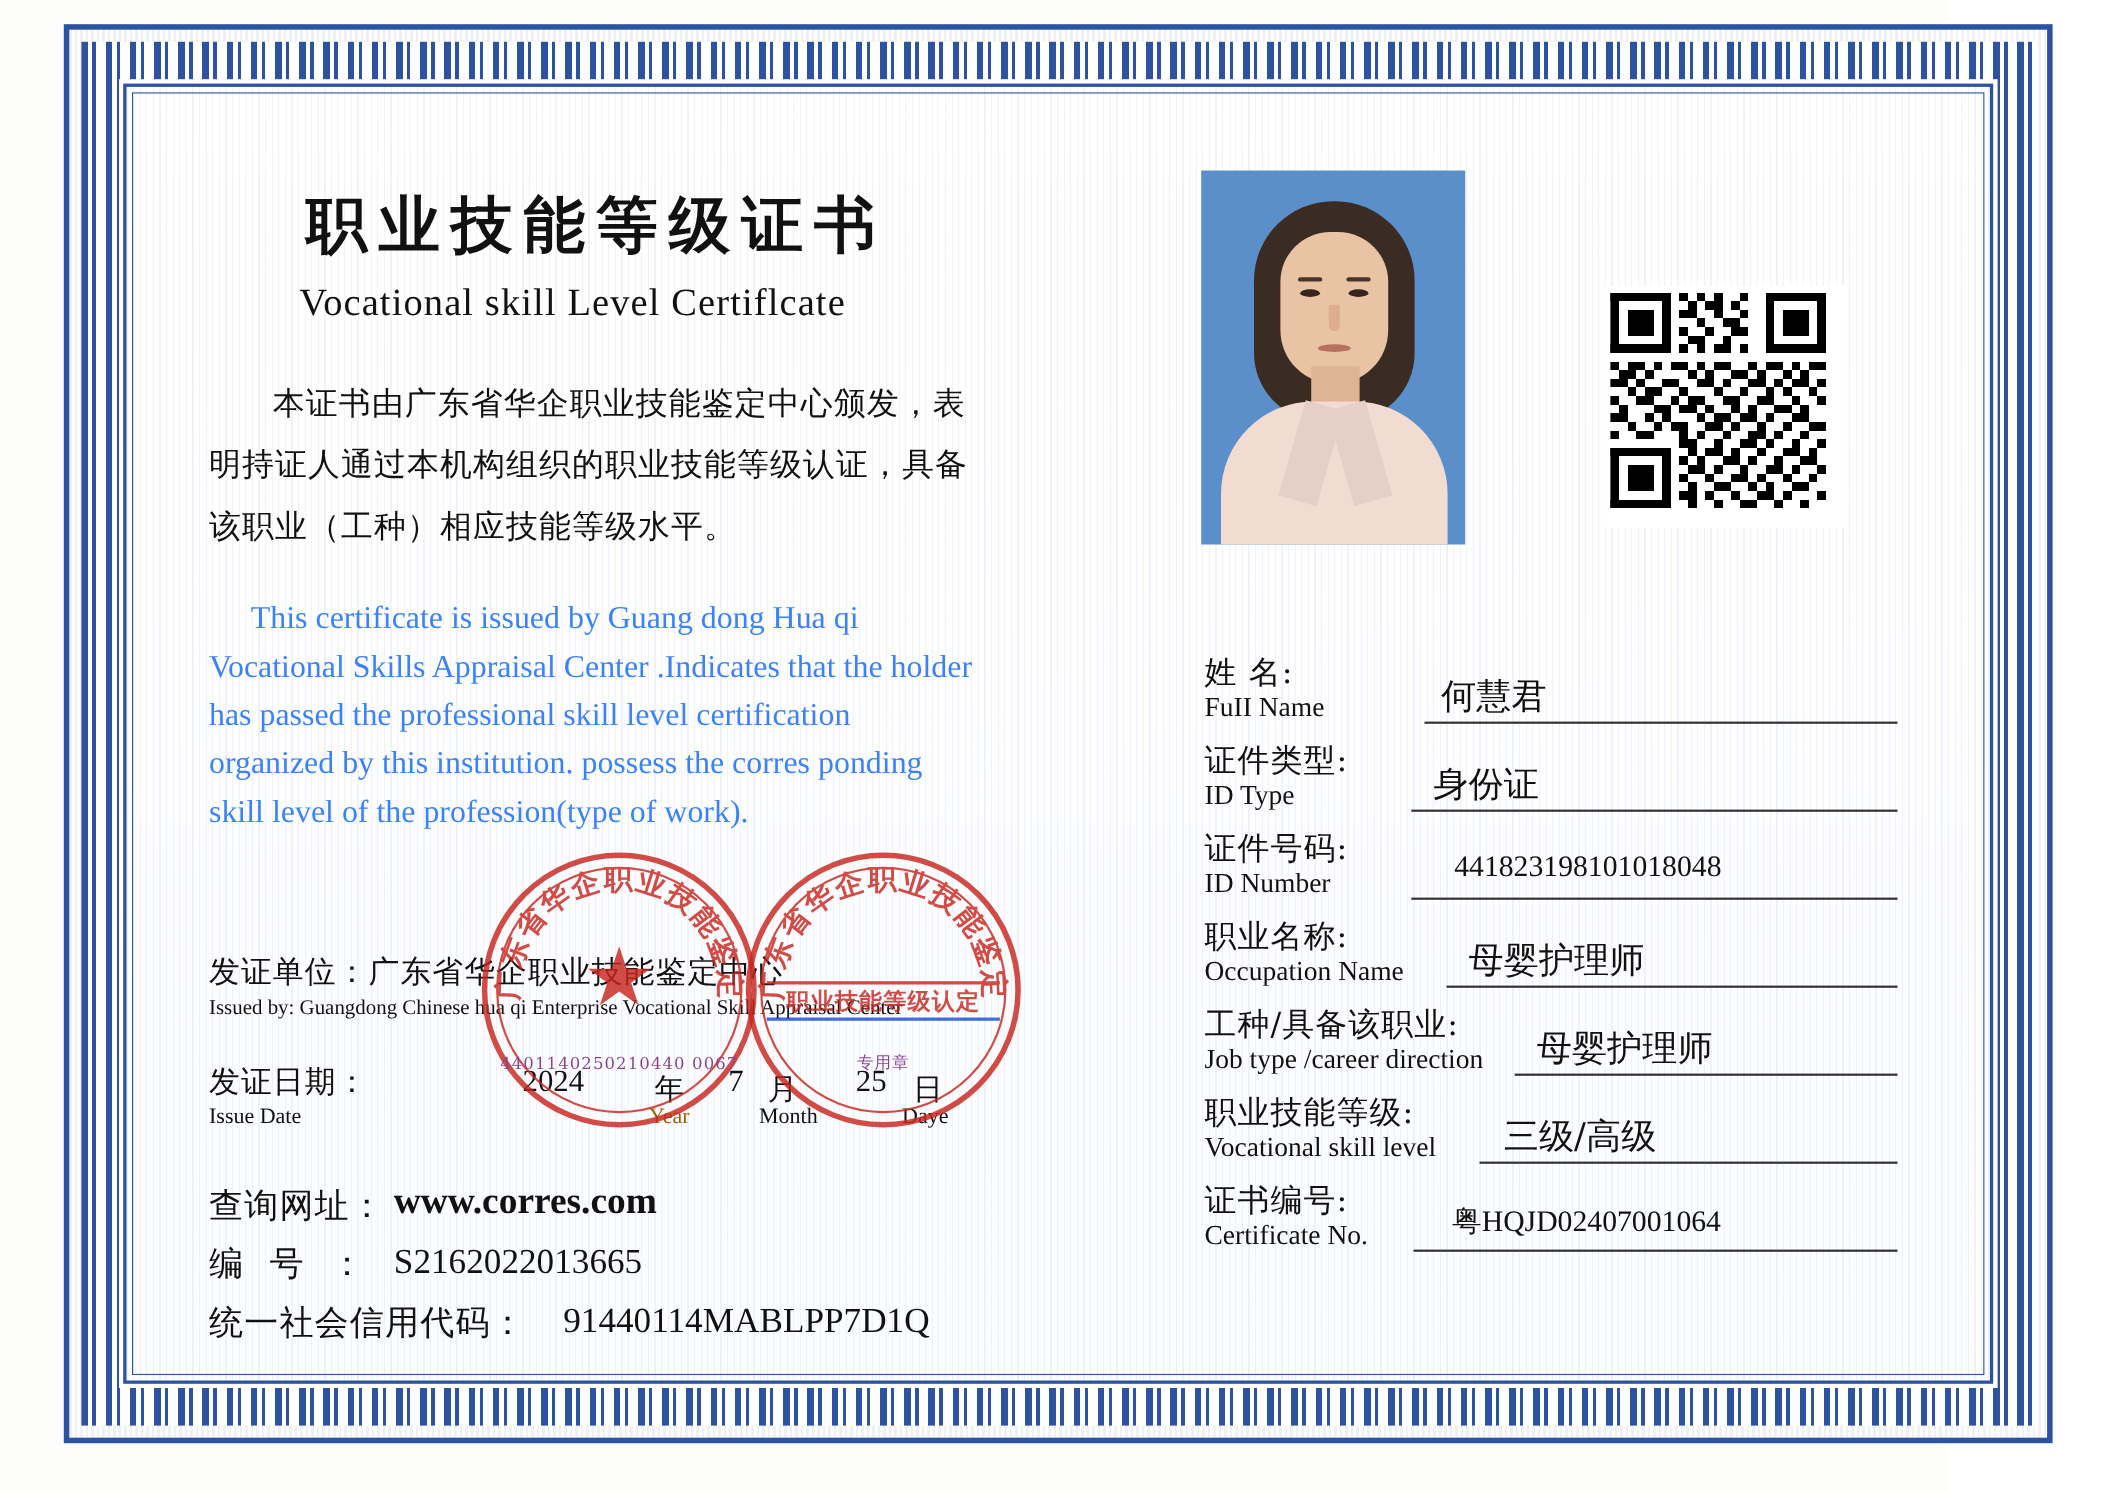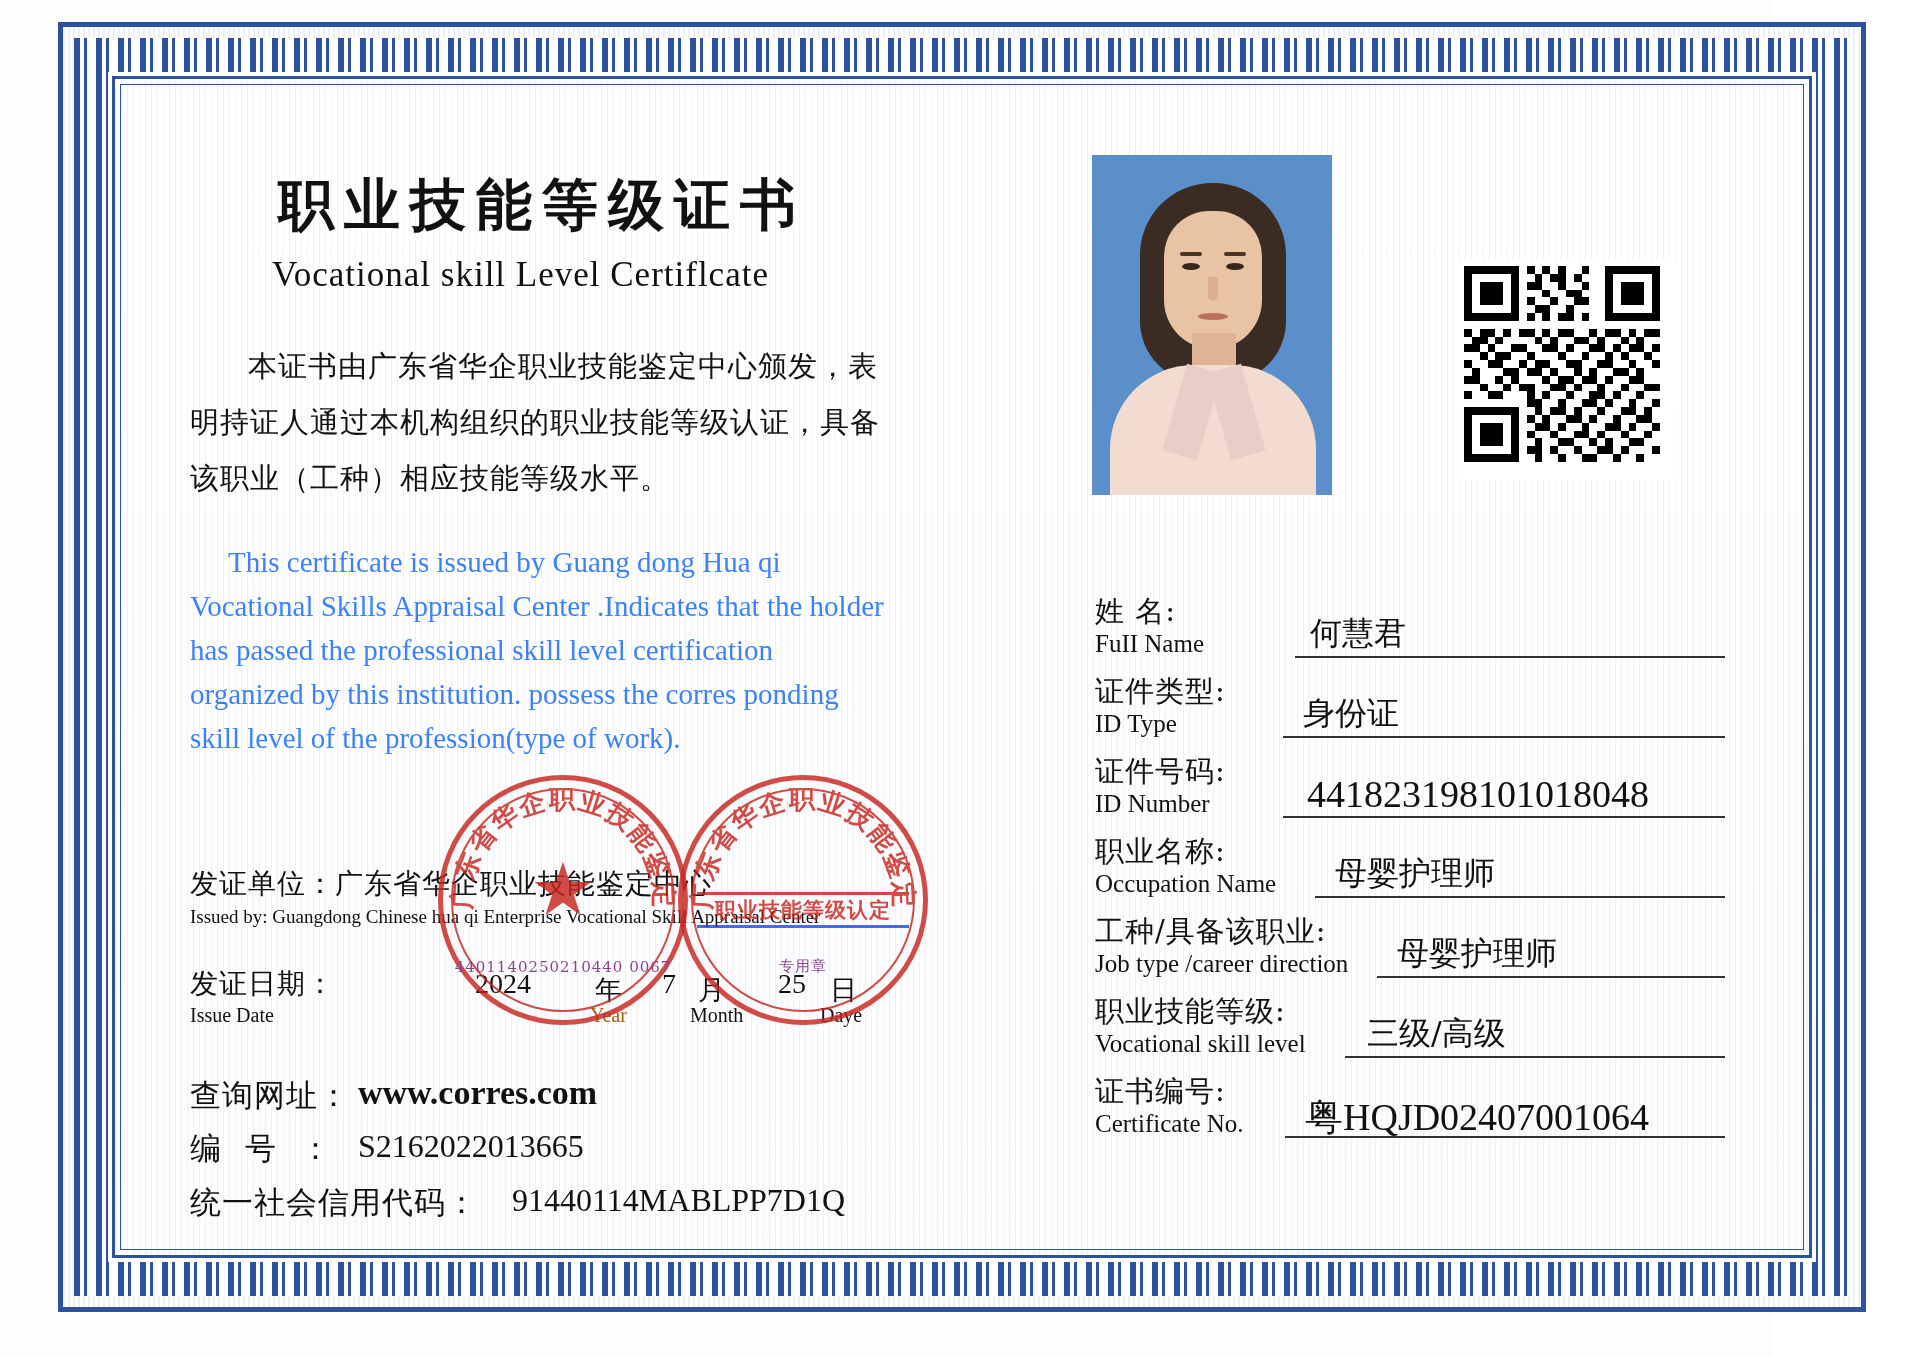--- a/index.html
+++ b/index.html
@@ -114,21 +114,21 @@
   }
   .qr svg{display:block;}
 
   
   .fields{position:absolute;left:1095px;top:592px;width:720px;}
   .field{position:relative;height:80px;}
   .f-cn{position:absolute;left:0;top:0;font-family:"DejaVu Serif",serif;font-size:29px;color:#111;letter-spacing:1px;white-space:nowrap;}
   .f-en{position:absolute;left:0;top:38px;font-family:"Liberation Serif",serif;font-size:25px;color:#111;white-space:nowrap;}
   .f-line{position:absolute;right:0;top:64px;border-bottom:2px solid #333;}
   .f-val{position:absolute;top:20px;font-family:"DejaVu Serif",serif;font-size:32px;color:#111;white-space:nowrap;}
-  .f-val.lat{font-family:"Liberation Serif",serif;font-size:38px;}
+  .f-val.lat{font-family:"Liberation Serif",serif;font-size:27px;margin-left:15px;}
 
   
   .seal{position:absolute;border-radius:50%;border:5px solid #c8261f;opacity:.82;}
   .seal .ring{position:absolute;left:8px;top:8px;right:8px;bottom:8px;border-radius:50%;border:2px solid #c8261f;}
   .seal .star{position:absolute;left:50%;top:46%;transform:translate(-50%,-50%);color:#c8261f;font-size:74px;line-height:74px;}
   .seal .arc{position:absolute;left:0;top:0;width:100%;height:100%;}
   .seal .arc text{fill:#c8261f;font-family:"DejaVu Serif",serif;font-weight:bold;}
   .seal .bottomtxt{
     position:absolute;left:0;right:0;bottom:44px;text-align:center;
     color:#701a75;font-family:"DejaVu Serif",serif;font-size:15px;letter-spacing:1px;

